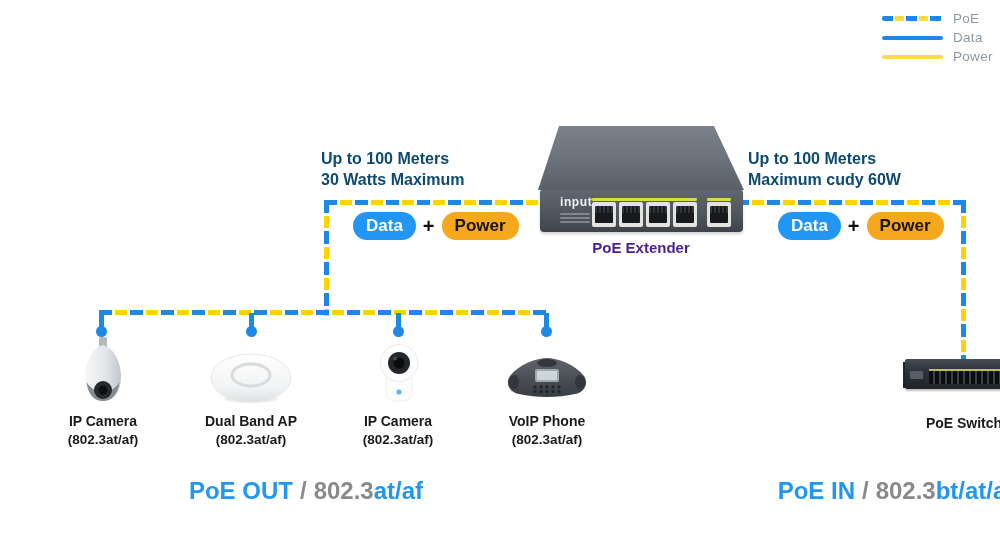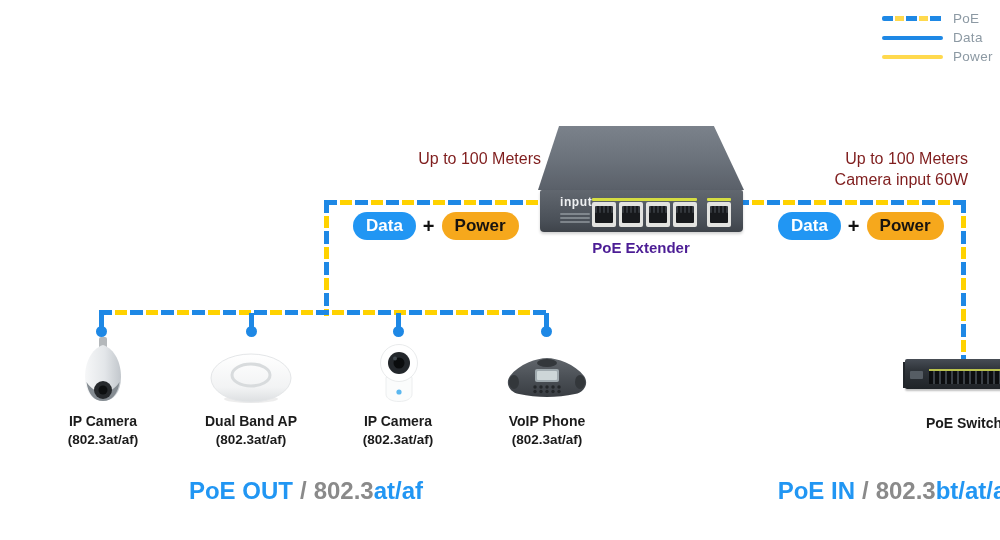--- a/index.html
+++ b/index.html
@@ -25,21 +25,21 @@
   .node-dot{position:absolute;width:11px;height:11px;border-radius:50%;background:var(--blue);z-index:2;}
   
   .legend{position:absolute;left:841px;top:12px;z-index:3;}
   .legend-row{display:flex;align-items:center;gap:10px;height:13px;margin-bottom:6px;}
   .leg-swatch{width:61px;height:5px;border-radius:2px;}
   .leg-poe{background:repeating-linear-gradient(90deg,var(--blue) 0 11px,transparent 11px 13px,#FFD94D 13px 22px,transparent 22px 24px);}
   .leg-data{height:4px;background:var(--blue);}
   .leg-power{height:4px;background:#FFD94D;}
   .leg-label{font-size:13.5px;color:var(--legend-gray);letter-spacing:.3px;}
   
-  .link-info{position:absolute;width:220px;text-align:right;font-size:16px;font-weight:400;line-height:21px;color:#7f1d1d;z-index:3;}
+  .link-info{position:absolute;width:220px;text-align:left;font-size:16px;font-weight:700;line-height:21px;color:#0c4a6e;z-index:3;}
   .badge-row{position:absolute;display:flex;align-items:center;gap:7px;height:28px;z-index:3;}
   .badge{font-size:17px;font-weight:700;padding:2px 13px;border-radius:15px;line-height:24px;}
   .badge-data{background:var(--badge-blue);color:#ffffff;}
   .badge-power{background:var(--power-orange);color:#171310;}
   .plus{font-size:20px;font-weight:600;color:#111;}
   
   .extender{position:absolute;left:497px;top:126px;width:206px;height:106px;z-index:4;}
   .ext-top{position:absolute;left:0;top:0;width:206px;height:64px;
     background:linear-gradient(180deg,#7b828b 0%,#6a717a 55%,#5a6069 100%);
     clip-path:polygon(10.2% 0,85.4% 0,100% 100%,0 100%);}
@@ -112,30 +112,31 @@
   <div class="drop" style="left:208px;top:313px;height:14px;"></div>
   <div class="drop" style="left:355px;top:313px;height:14px;"></div>
   <div class="drop" style="left:503px;top:313px;height:14px;"></div>
   <div class="node-dot" style="left:55px;top:326px;"></div>
   <div class="node-dot" style="left:205px;top:326px;"></div>
   <div class="node-dot" style="left:352px;top:326px;"></div>
   <div class="node-dot" style="left:500px;top:326px;"></div>
 
   <div class="link-info" style="left:280px;top:148px;">
     <div>Up to 100 Meters</div>
+    <div>30 Watts Maximum</div>
   </div>
   <div class="badge-row" style="left:312px;top:212px;">
     <span class="badge badge-data">Data</span>
     <span class="plus">+</span>
     <span class="badge badge-power">Power</span>
   </div>
 
   <div class="link-info" style="left:707px;top:148px;">
     <div>Up to 100 Meters</div>
-    <div>Camera input 60W</div>
+    <div>Maximum cudy 60W</div>
   </div>
   <div class="badge-row" style="left:737px;top:212px;">
     <span class="badge badge-data">Data</span>
     <span class="plus">+</span>
     <span class="badge badge-power">Power</span>
   </div>
 
   <div class="extender">
     <div class="ext-top"></div>
     <div class="ext-front">

